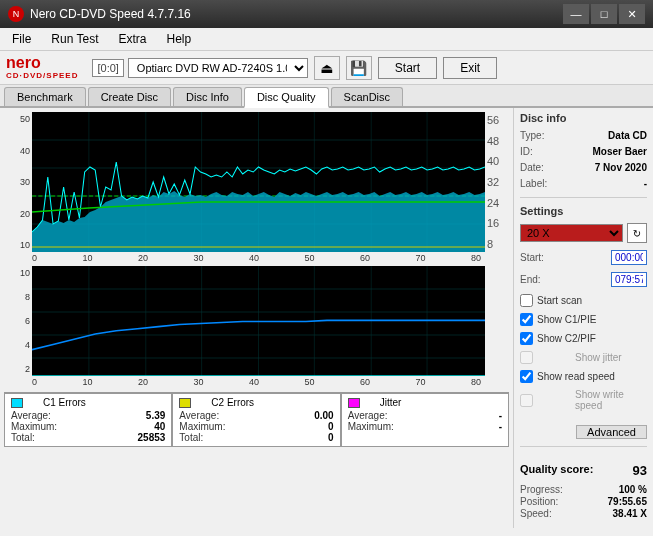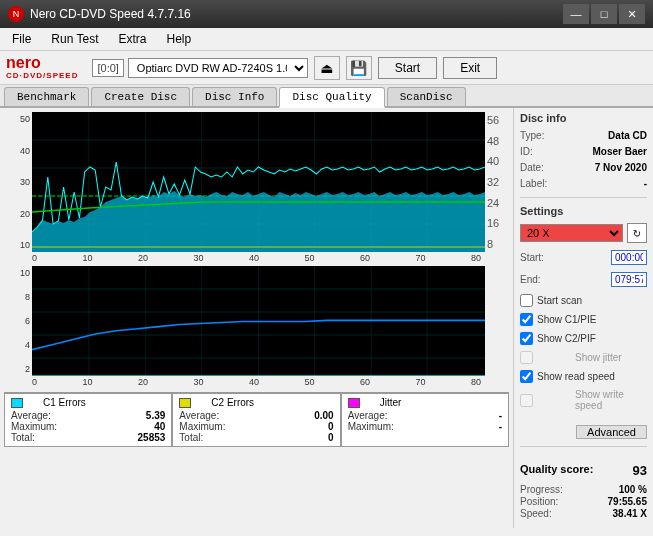--- a/index.html
+++ b/index.html
@@ -134,21 +134,20 @@
       border: 1px solid #888;
       cursor: pointer;
       font-size: 12px;
     }
     .tab-bar {
       display: flex;
       background: #e8e8e8;
       border-bottom: 2px solid #aaa;
       padding: 2px 4px 0;
       gap: 2px;
-      font-family: Liberation Mono, monospace;
     }
     .tab {
       padding: 3px 12px;
       border: 1px solid #aaa;
       border-bottom: none;
       background: #d8d8d8;
       cursor: pointer;
       font-size: 11px;
       border-radius: 3px 3px 0 0;
     }
@@ -275,21 +274,21 @@
     }
     .settings-row {
       display: flex;
       align-items: center;
       gap: 4px;
       margin-bottom: 3px;
     }
     .settings-combo {
       flex: 1;
       border: 1px solid #888;
-      background: #ef4444;
+      background: #b91c1c;
       font-size: 11px;
       padding: 1px 2px;
     }
     .settings-refresh-btn {
       width: 20px;
       height: 20px;
       background: white;
       border: 1px solid #888;
       cursor: pointer;
       font-size: 10px;

